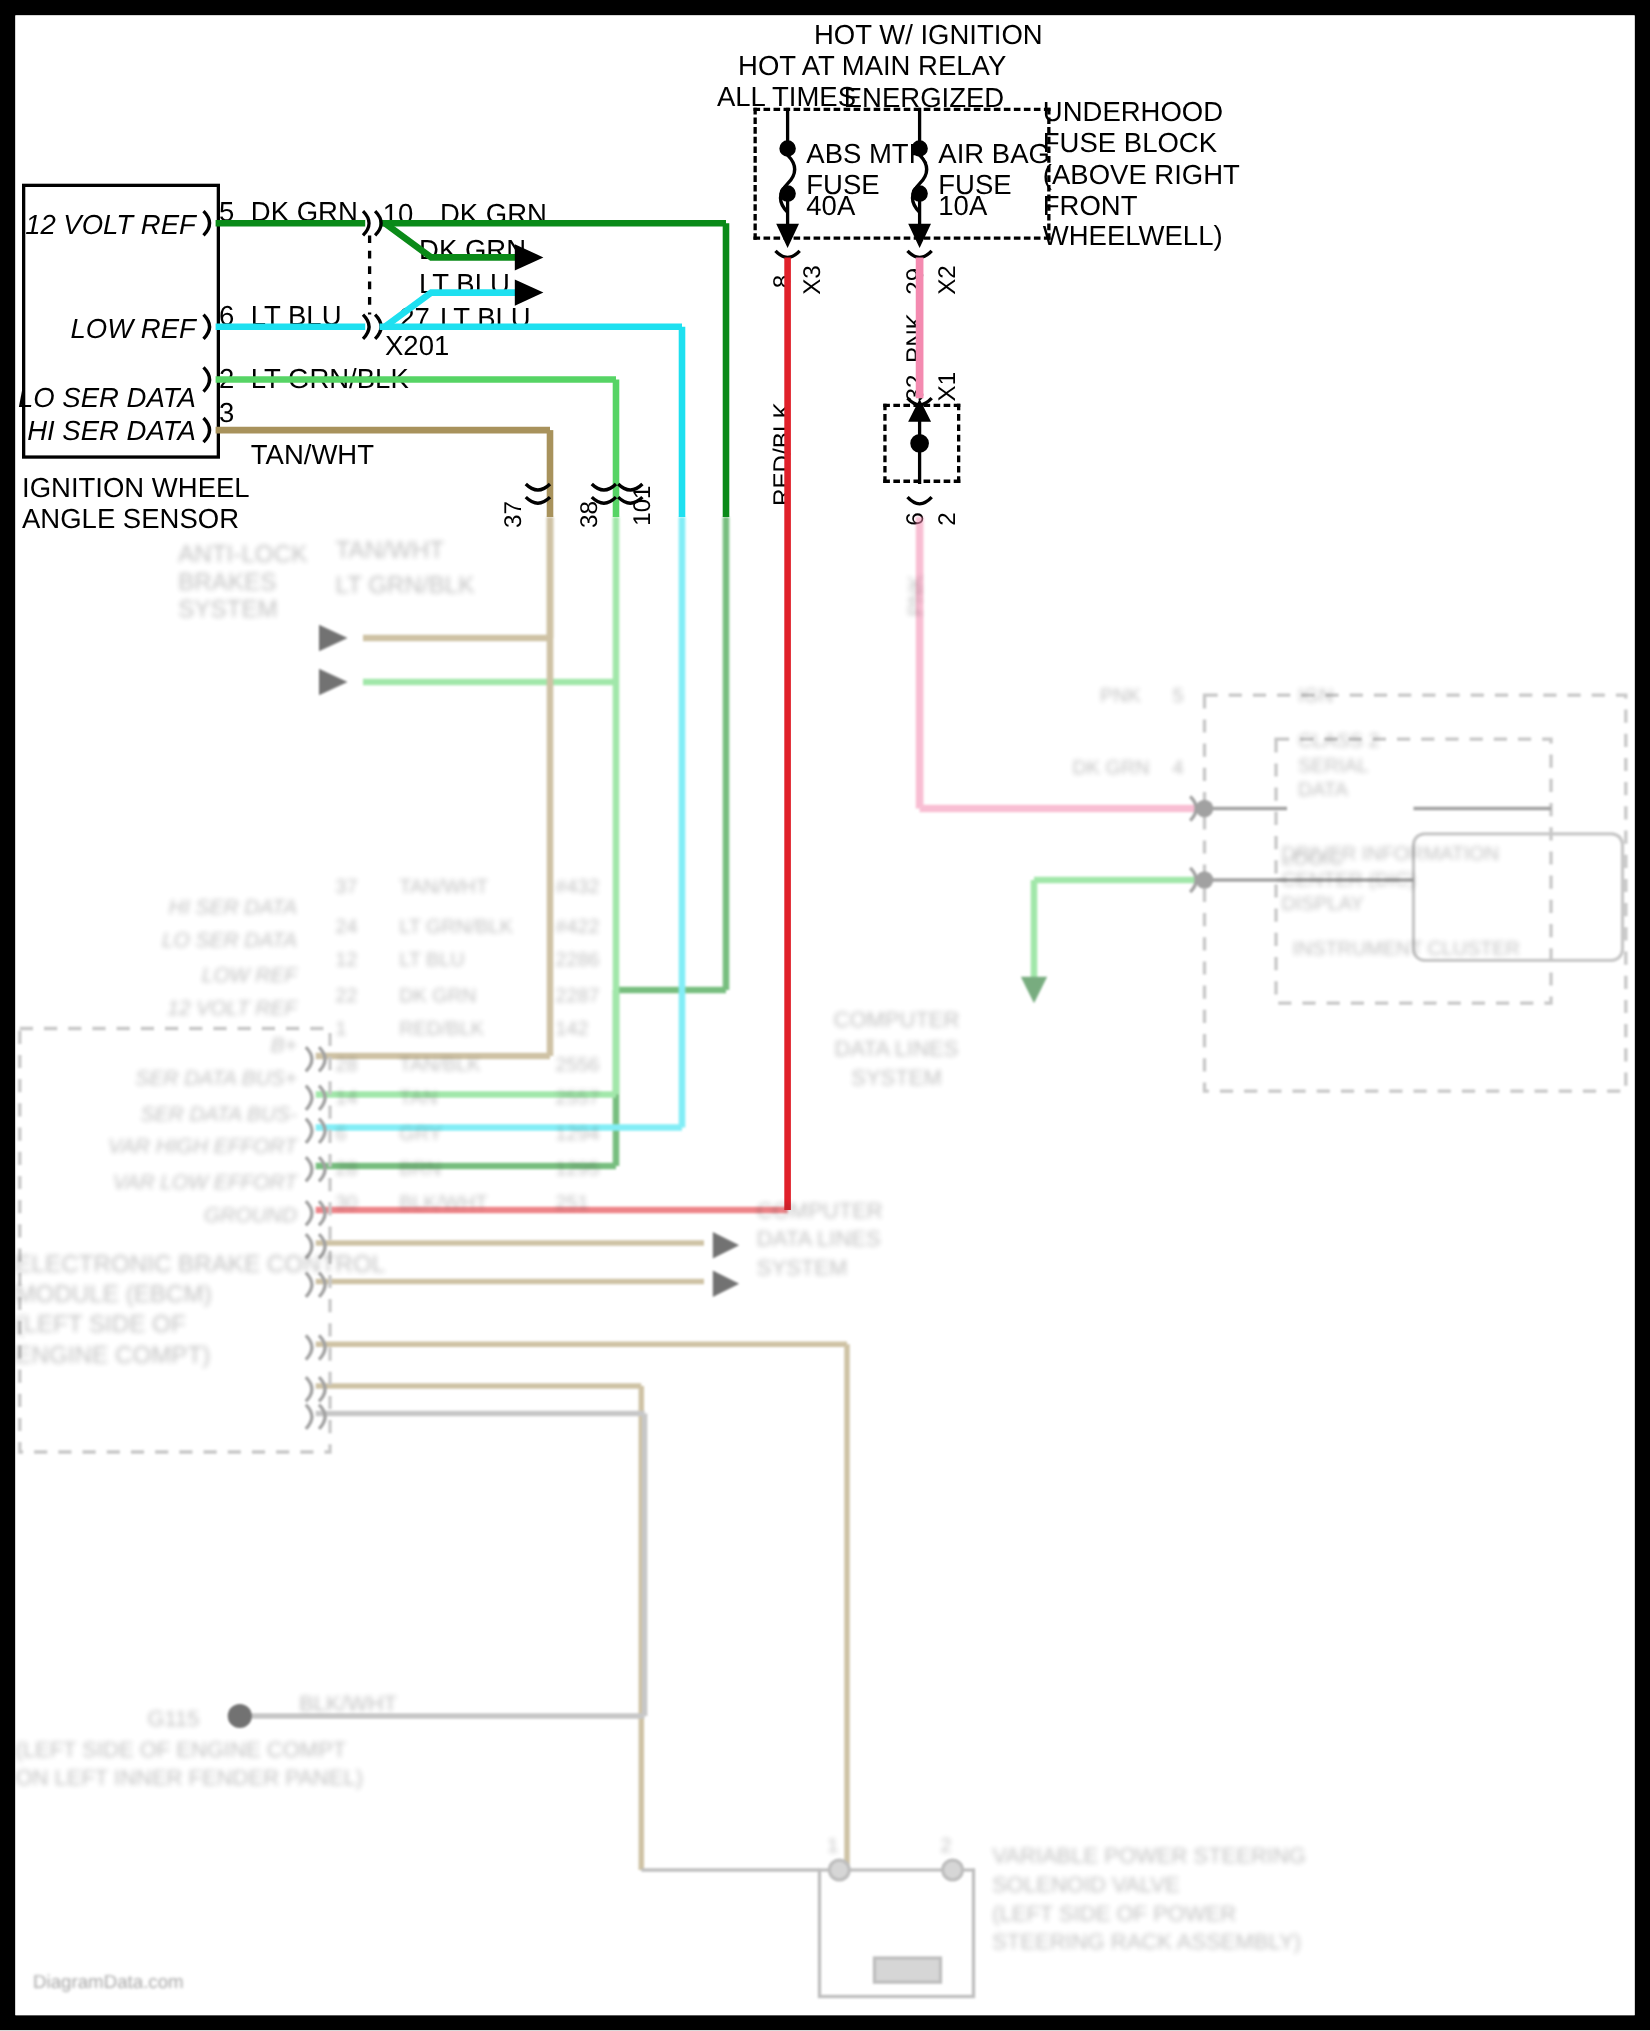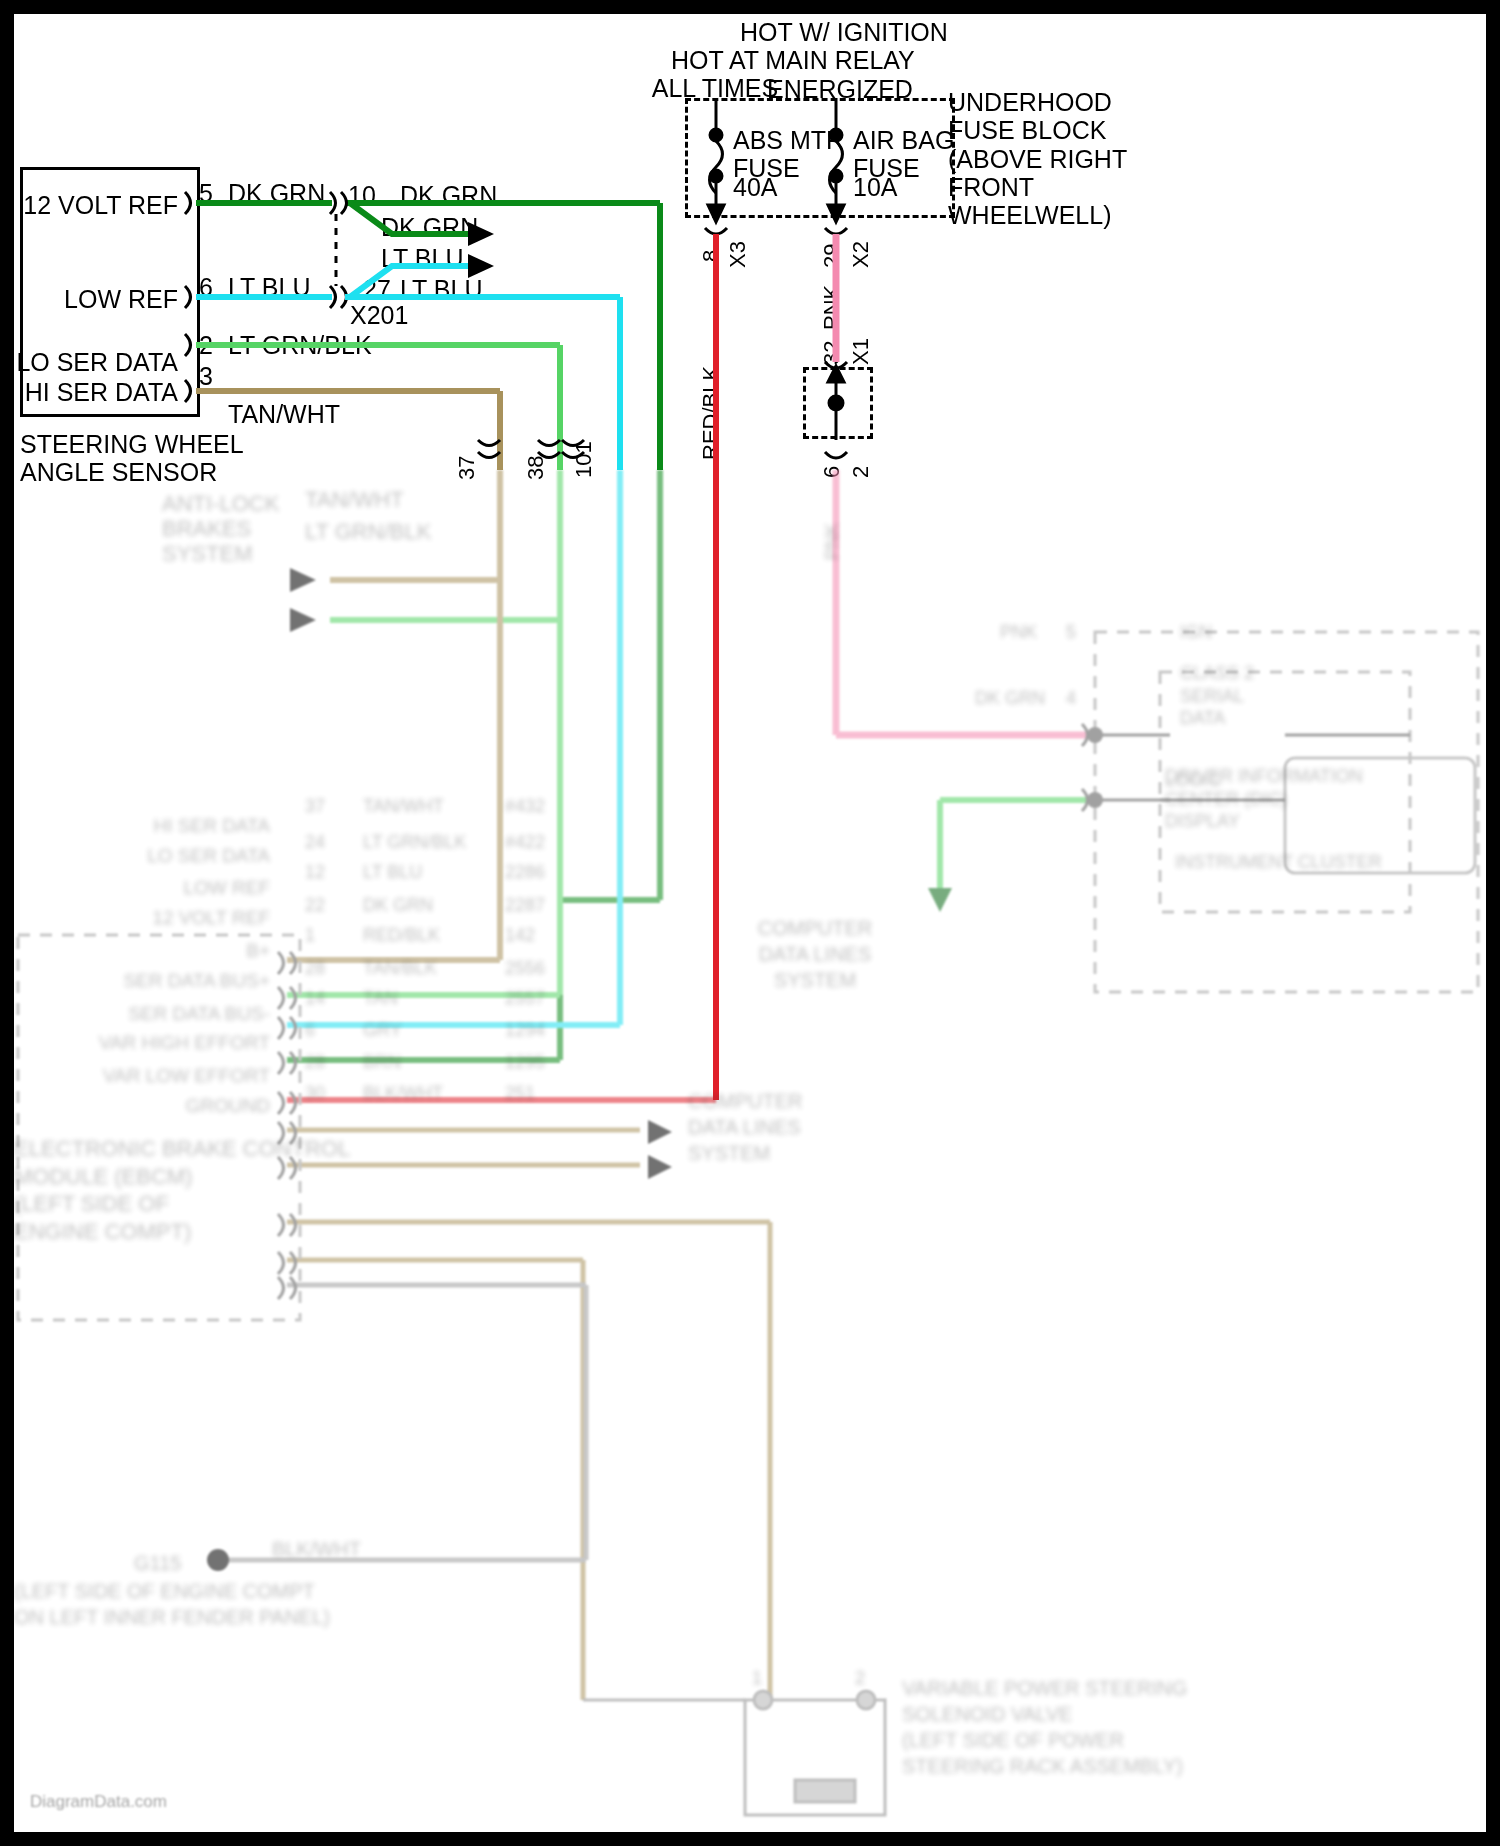--- a/index.html
+++ b/index.html
@@ -10,21 +10,21 @@
   
   .frame{position:absolute;inset:0;border:14px solid #000;box-sizing:border-box;}
   .frame-inner{position:absolute;left:14px;top:14px;right:14px;bottom:14px;background:#fff;}
 
   .t{position:absolute;color:#000;white-space:pre;line-height:1.13;font-family:"Liberation Sans", sans-serif;}
   .fz25{font-size:25px;}
   .fz22{font-size:22px;}
   .fz20{font-size:20px;}
   .fz18{font-size:18px;}
   .ctr{text-align:center;}
-  .rt{text-align:right;}
+  .rt{text-align:right;font-style:italic;}
   .rot{transform:rotate(-90deg);transform-origin:left top;}
 
   .box{position:absolute;border:3px solid #000;box-sizing:border-box;background:transparent;}
   .dashbox{position:absolute;border:3px dashed #000;box-sizing:border-box;}
 
   svg.layer{position:absolute;left:0;top:0;width:1500px;height:1846px;pointer-events:none;}
 
   
   #faded{position:absolute;left:0;top:470px;width:1500px;height:1376px;
          filter:blur(2.6px);opacity:.30;}
@@ -41,21 +41,21 @@
   <div class="frame"></div>
   <div class="frame-inner"></div>
 
   <div class="box" style="left:20px;top:167px;width:180px;height:250px;"></div>
 
   <div class="t fz25 rt" style="left:0px;top:191px;width:178px;">12 VOLT REF</div>
   <div class="t fz25 rt" style="left:0px;top:285px;width:178px;">LOW REF</div>
   <div class="t fz25 rt" style="left:0px;top:348px;width:178px;">LO SER DATA</div>
   <div class="t fz25 rt" style="left:0px;top:378px;width:178px;">HI SER DATA</div>
 
-  <div class="t fz25" style="left:20px;top:430px;width:280px;"><span>STEERING WHEEL
+  <div class="t fz25" style="left:20px;top:430px;width:280px;"><span>IGNITION WHEEL
 ANGLE SENSOR</span></div>
 
   <div class="t fz25" style="left:199px;top:179px;">5</div>
   <div class="t fz25" style="left:199px;top:273px;">6</div>
   <div class="t fz25" style="left:199px;top:331px;">2</div>
   <div class="t fz25" style="left:199px;top:362px;">3</div>
 
   <div class="t fz25" style="left:228px;top:179px;">DK GRN</div>
   <div class="t fz25" style="left:228px;top:273px;">LT BLU</div>
   <div class="t fz25" style="left:228px;top:331px;">LT GRN/BLK</div>

